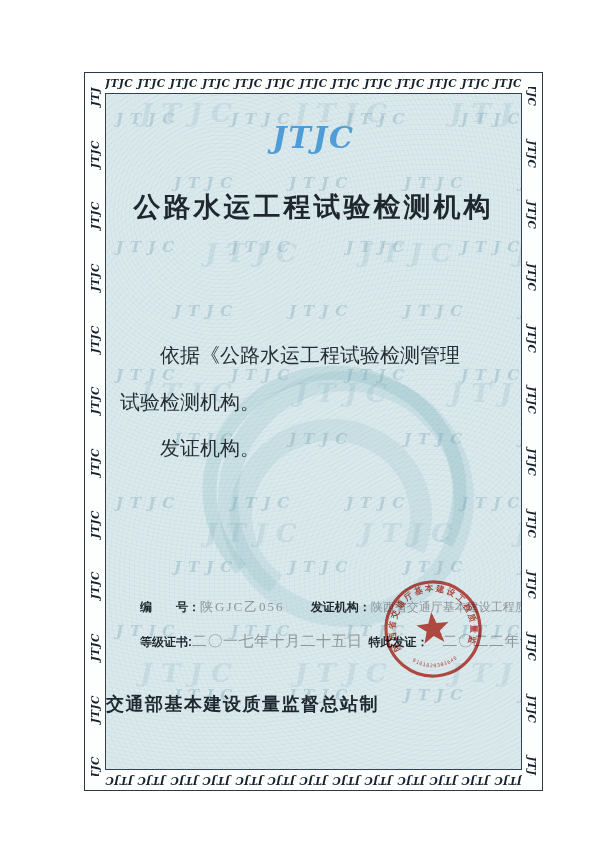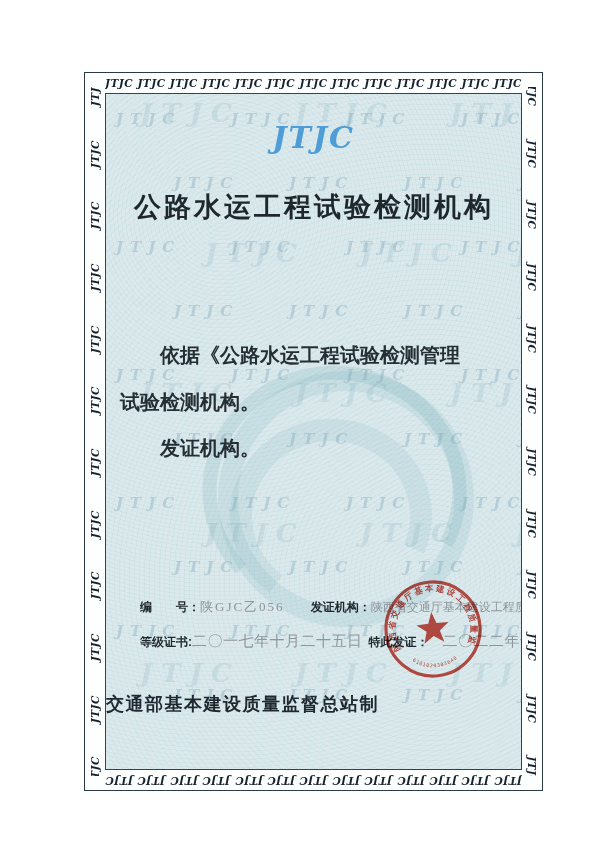--- a/index.html
+++ b/index.html
@@ -38,27 +38,27 @@
   #wm{position:absolute;inset:0;pointer-events:none;}
   .wm-s{position:absolute;font-family:"DejaVu Serif",serif;font-style:italic;font-weight:bold;
     font-size:15px;letter-spacing:7px;color:rgba(125,165,185,0.38);white-space:nowrap;}
   .wm-l{position:absolute;font-family:"DejaVu Serif",serif;font-style:italic;font-weight:bold;
     font-size:26px;letter-spacing:9px;color:rgba(130,172,190,0.22);white-space:nowrap;}
   .emblem{position:absolute;left:40px;top:240px;pointer-events:none;}
   
   .logo{position:absolute;left:0;right:0;top:26px;text-align:center;
     font-family:"DejaVu Serif","Liberation Serif",serif;font-style:italic;font-weight:bold;
     font-size:30px;letter-spacing:2px;color:#4f9dd6;}
-  .title{position:absolute;left:0;right:0;top:95px;text-align:left;
-    font-weight:bold;font-size:27px;letter-spacing:3px;color:#1e262e;padding-left:28px;}
+  .title{position:absolute;left:0;right:0;top:95px;text-align:center;
+    font-weight:bold;font-size:27px;letter-spacing:3px;color:#1e262e;}
   .subtitle{position:absolute;left:0;right:0;top:146px;text-align:center;
     font-weight:bold;font-size:39px;letter-spacing:11px;color:#1c242c;text-indent:11px;}
   .body-text{position:absolute;left:14px;right:10px;top:238px;
     font-size:20px;line-height:46.5px;color:#262e35;}
-  .body-line{white-space:nowrap;font-weight:bold;}
+  .body-line{white-space:nowrap;}
   .indent{text-indent:2em;}
   .printed{color:#8e959b;font-size:21px;}
   .gap-wide{display:inline-block;width:56px;}
   
   .frow{position:absolute;left:34px;right:4px;white-space:nowrap;
     font-family:"Liberation Sans","DejaVu Sans",sans-serif;color:#1e262e;}
   #frow1{top:503px;}
   #frow2{top:538px;}
   .flabel{font-weight:bold;font-size:12px;}
   .fval{color:#8e959b;font-family:"Liberation Serif","DejaVu Serif",serif;}

